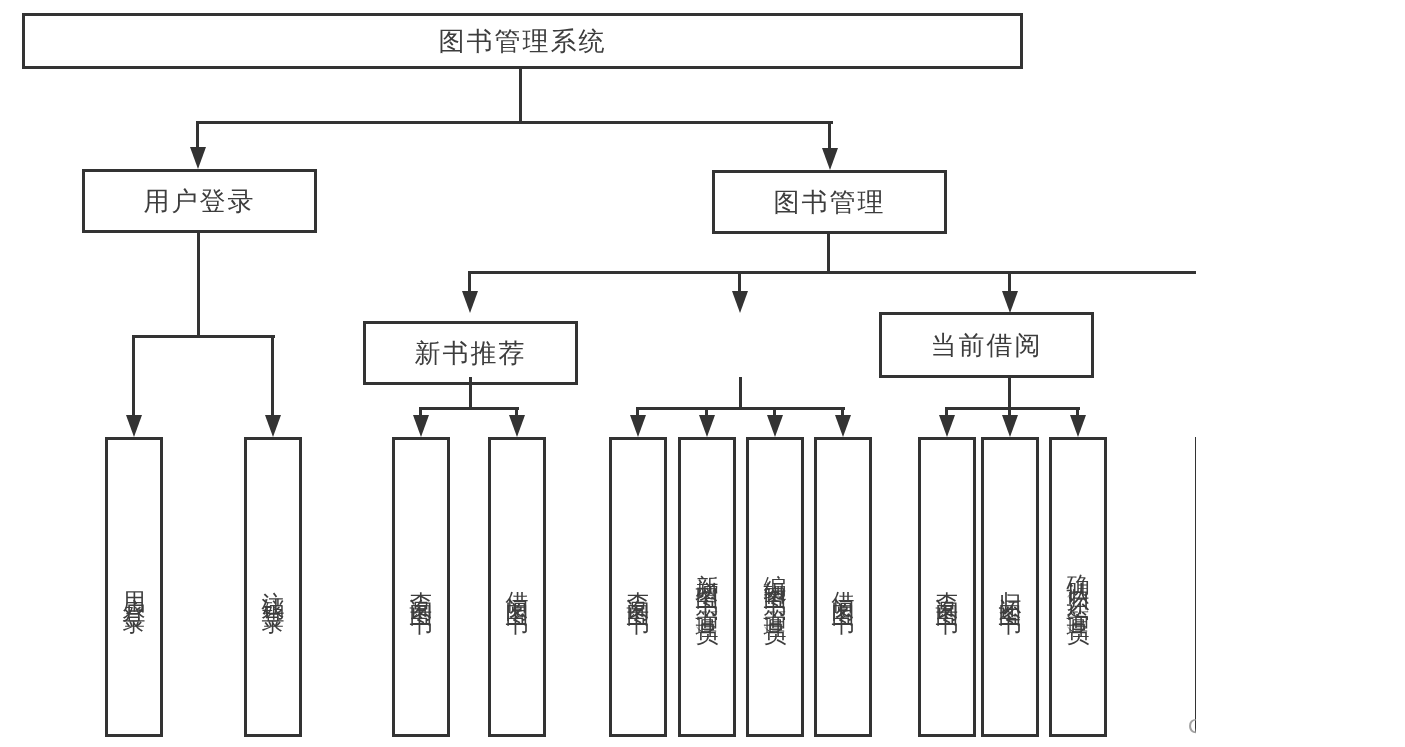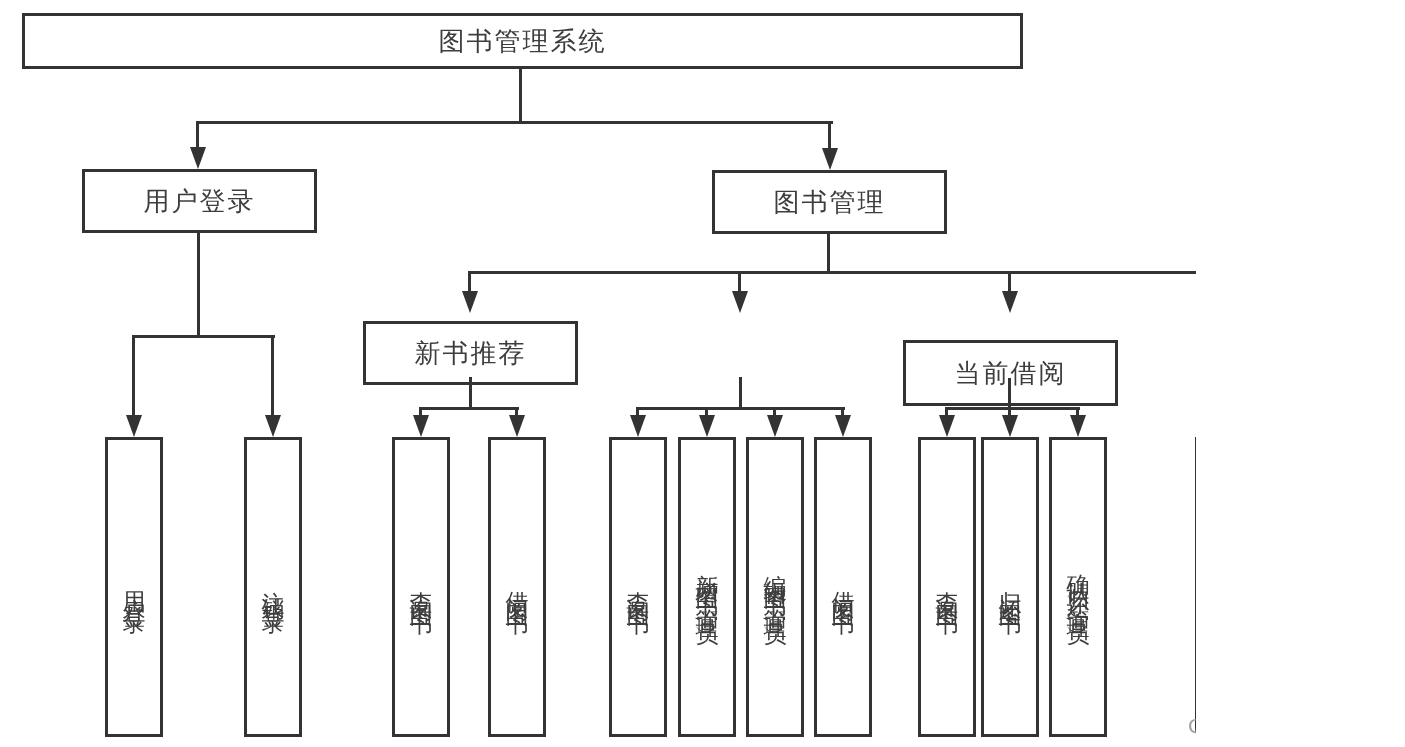--- a/index.html
+++ b/index.html
@@ -77,21 +77,21 @@
   <div class="hnode" style="left:82px; top:169px; width:235px; height:64px;">
     <span>用户登录</span>
   </div>
   <div class="hnode" style="left:712px; top:170px; width:235px; height:64px;">
     <span>图书管理</span>
   </div>
 
   <div class="hnode" style="left:363px; top:313px; width:215px; height:64px;margin-top:8px;">
     <span>新书推荐</span>
   </div>
-  <div class="hnode" style="left:903px; top:312px; width:215px; height:66px;margin-top:28px;">
+  <div class="hnode" style="left:879px; top:312px; width:215px; height:66px;">
     <span>当前借阅</span>
   </div>
 
   <div class="vnode" style="left:105px;">
     <span>用户登录</span>
   </div>
   <div class="vnode" style="left:244px;">
     <span>注销登录</span>
   </div>
 

